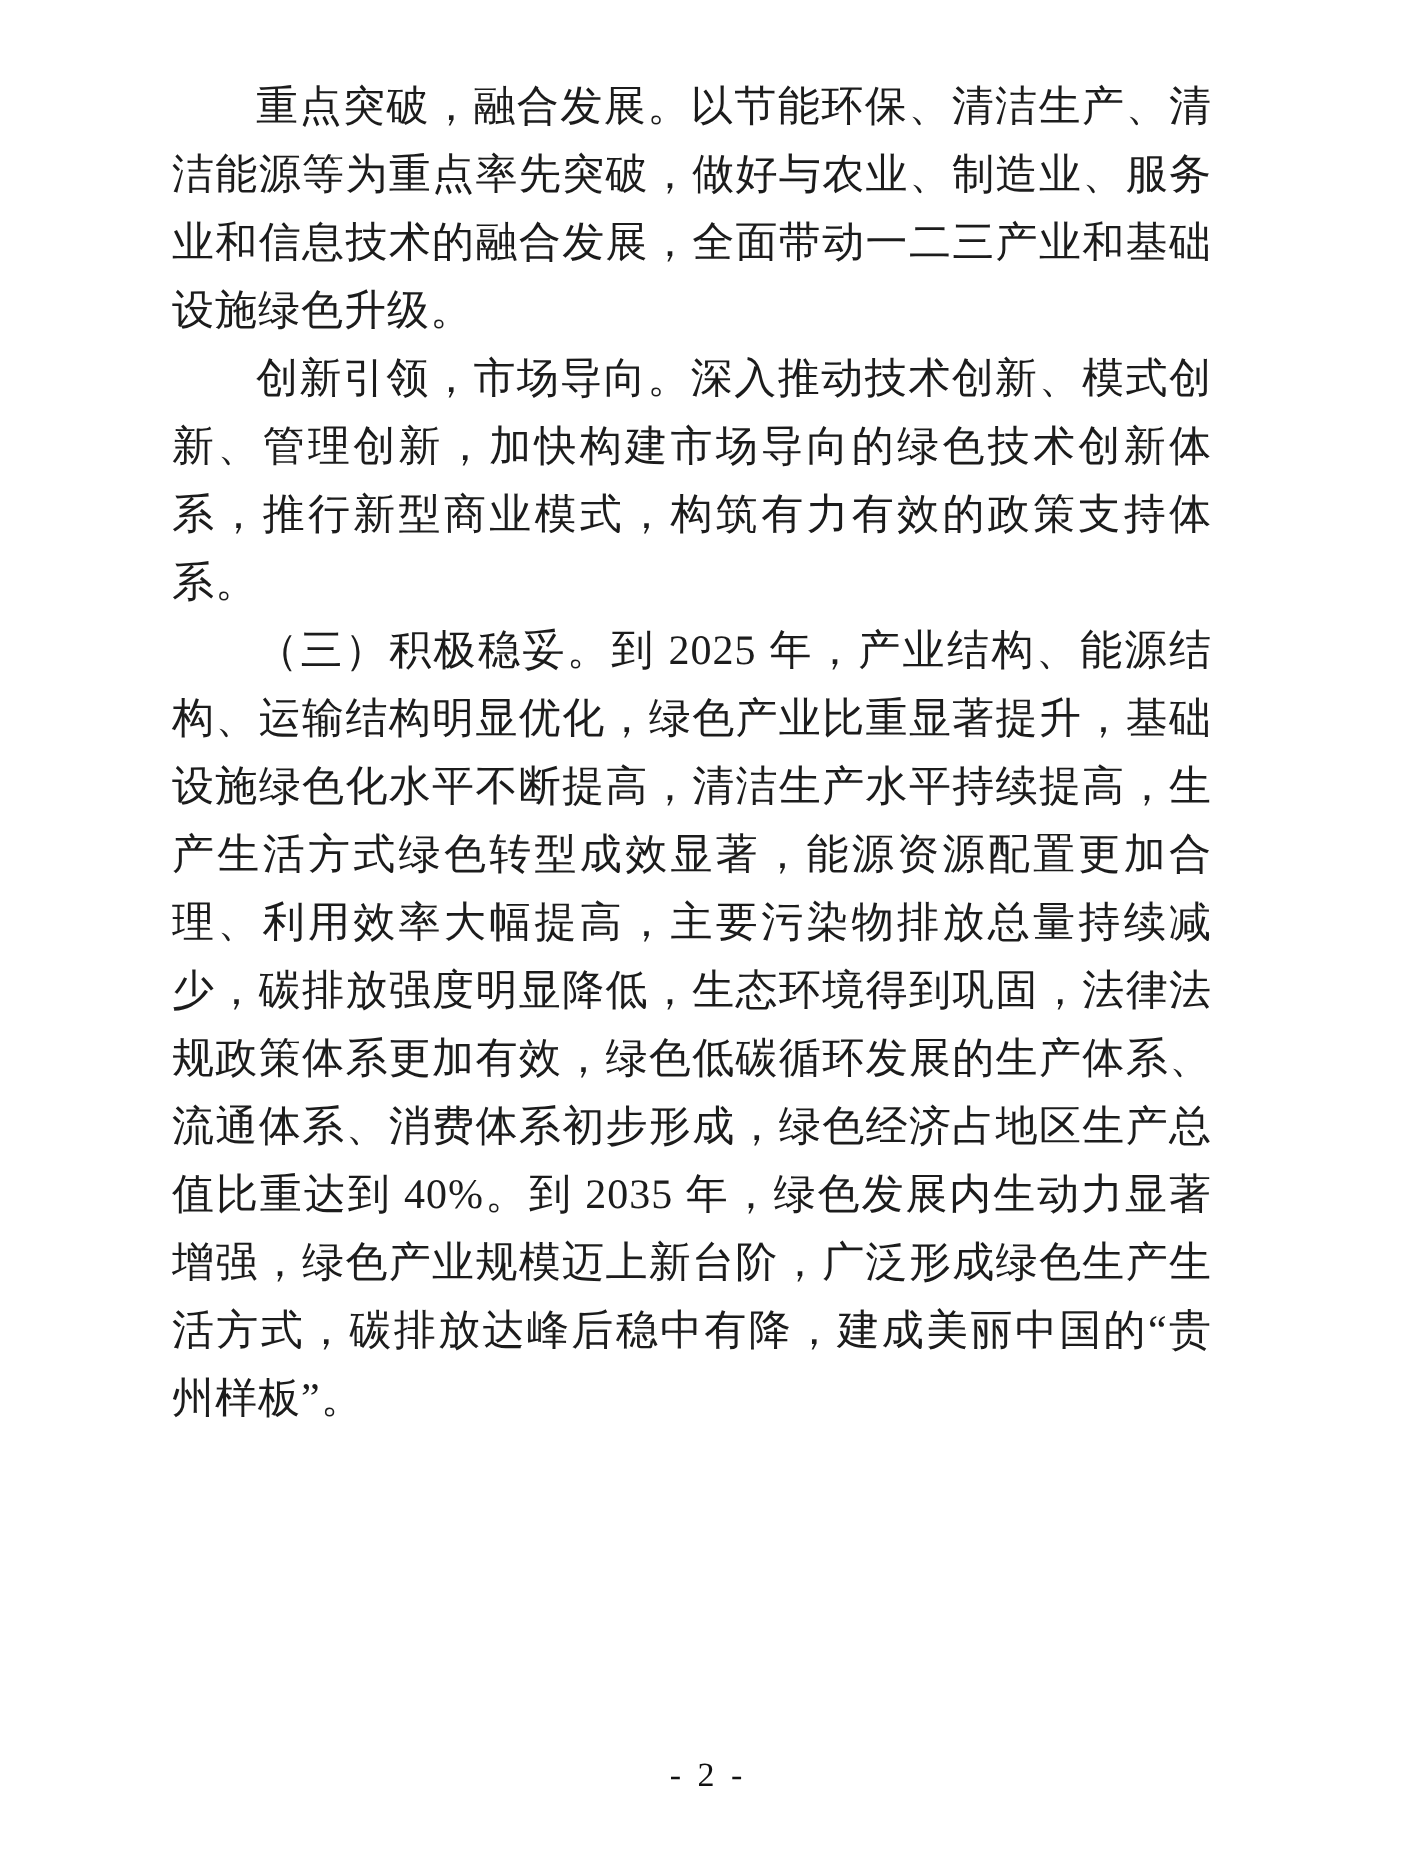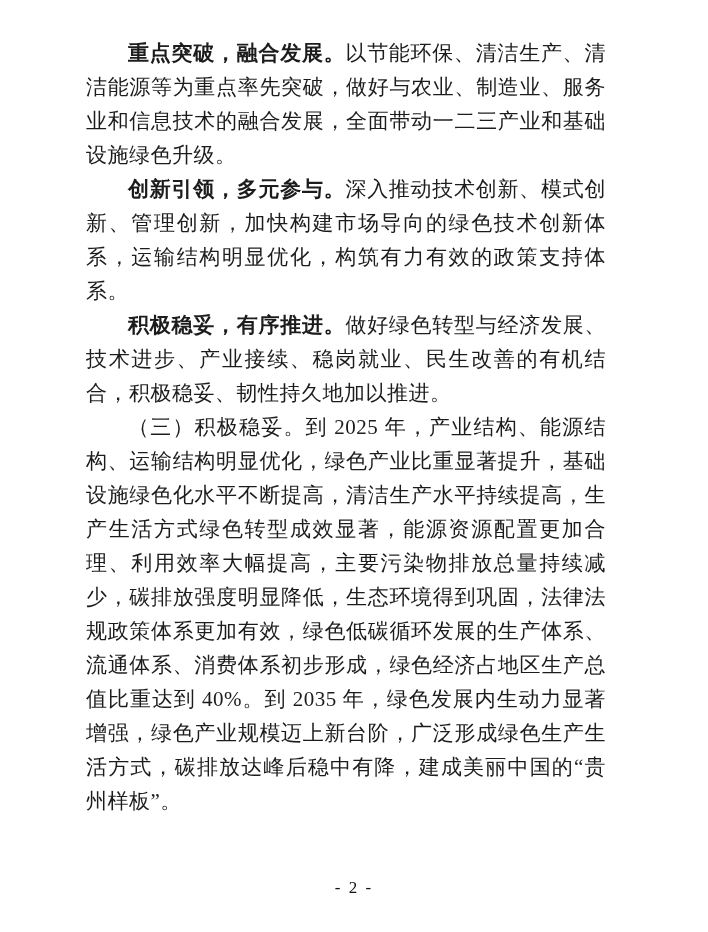--- a/index.html
+++ b/index.html
@@ -25,21 +25,21 @@
   .para {
     margin: 0;
     font-size: 21px;
     line-height: 34px;
     text-align: justify;
     text-justify: inter-ideograph;
     text-indent: 2em;
     letter-spacing: 0.5px;
   }
   .para .lead-bold {
-    font-weight: bold;
+    font-weight: normal;
   }
   .page-footer {
     position: absolute;
     left: 0;
     right: 0;
     top: 874px;
     text-align: center;
   }
   .page-number {
     font-size: 17px;
@@ -47,20 +47,19 @@
     letter-spacing: 2px;
     color: #111111;
   }
 </style>
 </head>
 <body>
 
 <main class="page">
   <section class="content" id="paragraphs-container">
       <p class="para"><span class="lead lead-bold">重点突破，融合发展。</span><span class="body-text">以节能环保、清洁生产、清洁能源等为重点率先突破，做好与农业、制造业、服务业和信息技术的融合发展，全面带动一二三产业和基础设施绿色升级。</span></p>
-      <p class="para"><span class="lead lead-bold">创新引领，多元参与。</span><span class="body-text">深入推动技术创新、模式创新、管理创新，加快构建市场导向的绿色技术创新体系，运输结构明显优化，构筑有力有效的政策支持体系。</span></p>
-      <p class="para"><span class="lead lead-bold">积极稳妥，有序推进。</span><span class="body-text">做好绿色转型与经济发展、技术进步、产业接续、稳岗就业、民生改善的有机结合，积极稳妥、韧性持久地加以推进。</span></p>
+      <p class="para"><span class="lead lead-bold">创新引领，市场导向。</span><span class="body-text">深入推动技术创新、模式创新、管理创新，加快构建市场导向的绿色技术创新体系，推行新型商业模式，构筑有力有效的政策支持体系。</span></p>
       <p class="para"><span class="lead">（三）积极稳妥。</span><span class="body-text">到 2025 年，产业结构、能源结构、运输结构明显优化，绿色产业比重显著提升，基础设施绿色化水平不断提高，清洁生产水平持续提高，生产生活方式绿色转型成效显著，能源资源配置更加合理、利用效率大幅提高，主要污染物排放总量持续减少，碳排放强度明显降低，生态环境得到巩固，法律法规政策体系更加有效，绿色低碳循环发展的生产体系、流通体系、消费体系初步形成，绿色经济占地区生产总值比重达到 40%。到 2035 年，绿色发展内生动力显著增强，绿色产业规模迈上新台阶，广泛形成绿色生产生活方式，碳排放达峰后稳中有降，建成美丽中国的“贵州样板”。</span></p>
     </section>
   <footer class="page-footer">
     <span class="page-number">- 2 -</span>
   </footer>
 </main>
 
 </body></html>

